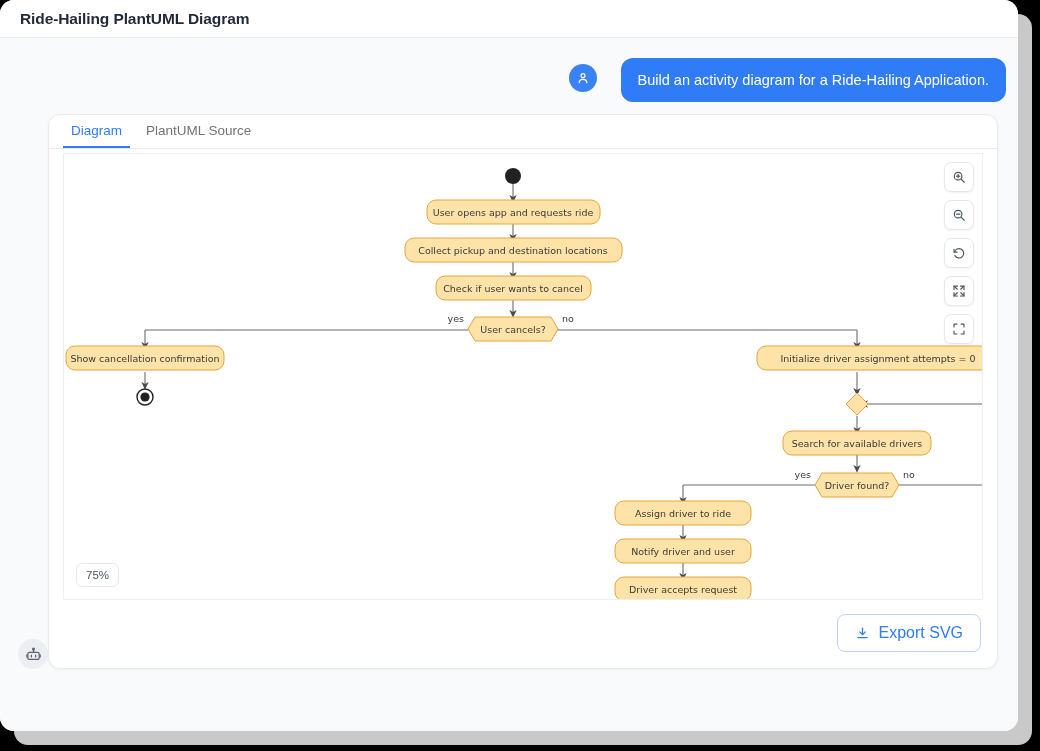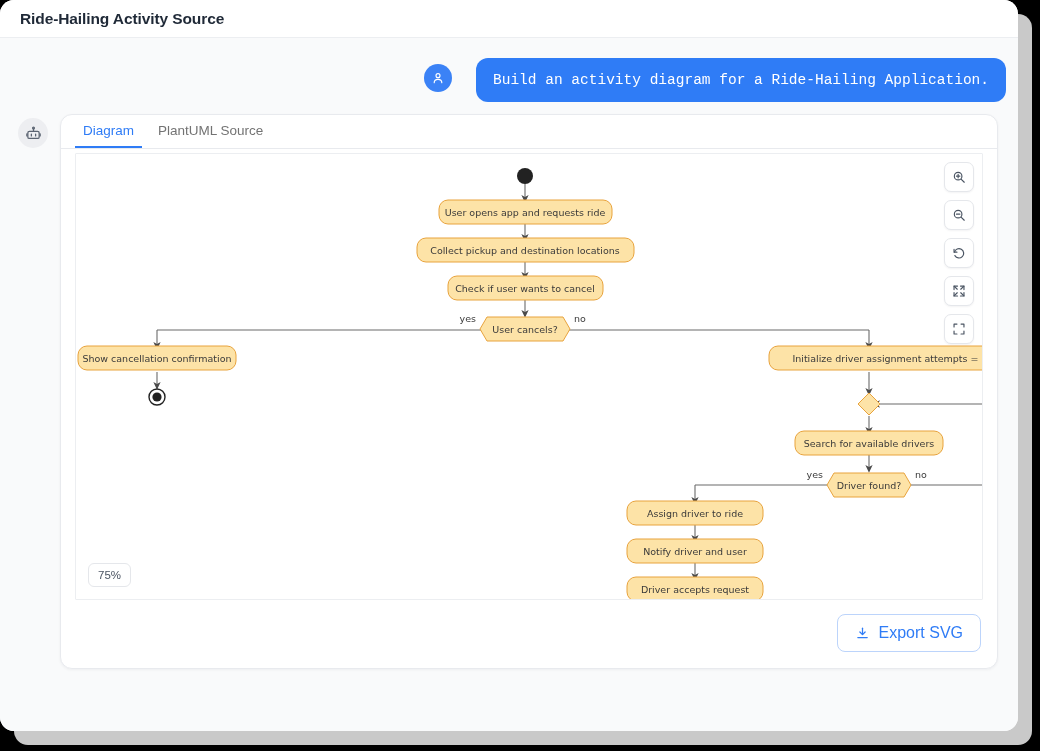--- a/index.html
+++ b/index.html
@@ -44,21 +44,20 @@
     overflow: hidden;
   }
 
   
   .msg-row {
     display: flex;
     align-items: flex-start;
     justify-content: flex-end;
     gap: 24px;
     padding: 20px 12px 0 0;
-    font-family: Liberation Mono, monospace;
   }
   .avatar {
     width: 28px; height: 28px;
     border-radius: 50%;
     background: #3b82f6;
     display: flex; align-items: center; justify-content: center;
     flex: 0 0 auto;
     margin-top: 6px;
     order: 1;
   }
@@ -71,22 +70,21 @@
     padding: 13px 17px;
     font-size: 14.5px;
     line-height: 1.25;
     max-width: 640px;
     white-space: nowrap;
   }
 
   
   .assist-row {
     display: flex;
-    align-items: flex-start;
-    gap: 12px;
+    align-items: flex-end;
     padding: 12px 20px 0 18px;
   }
   .bot-avatar {
     width: 30px; height: 30px;
     border-radius: 50%;
     background: #edeef1;
     display: flex; align-items: center; justify-content: center;
     flex: 0 0 auto;
     margin-top: 4px;
   }
@@ -195,21 +193,21 @@
   
   .nodetext { font-family: "DejaVu Sans", sans-serif; font-size: 9.5px; fill: #3a3a3a; }
   .guardtext { font-family: "DejaVu Sans", sans-serif; font-size: 9.5px; fill: #3a3a3a; }
 </style>
 </head>
 <body>
 
 <div class="window">
 
   <div class="titlebar">
-    <div class="title">Ride-Hailing Activity Source</div>
+    <div class="title">Ride-Hailing PlantUML Diagram</div>
   </div>
 
   <div class="body">
 
     <div class="msg-row">
       <div class="avatar">
         <svg width="14" height="14" viewBox="0 0 24 24" fill="none" stroke="#ffffff" stroke-width="2" stroke-linecap="round" stroke-linejoin="round">
           <circle cx="12" cy="8" r="3.4"></circle>
           <path d="M5.5 20c0-3.6 2.9-5.6 6.5-5.6s6.5 2 6.5 5.6"></path>
         </svg>

